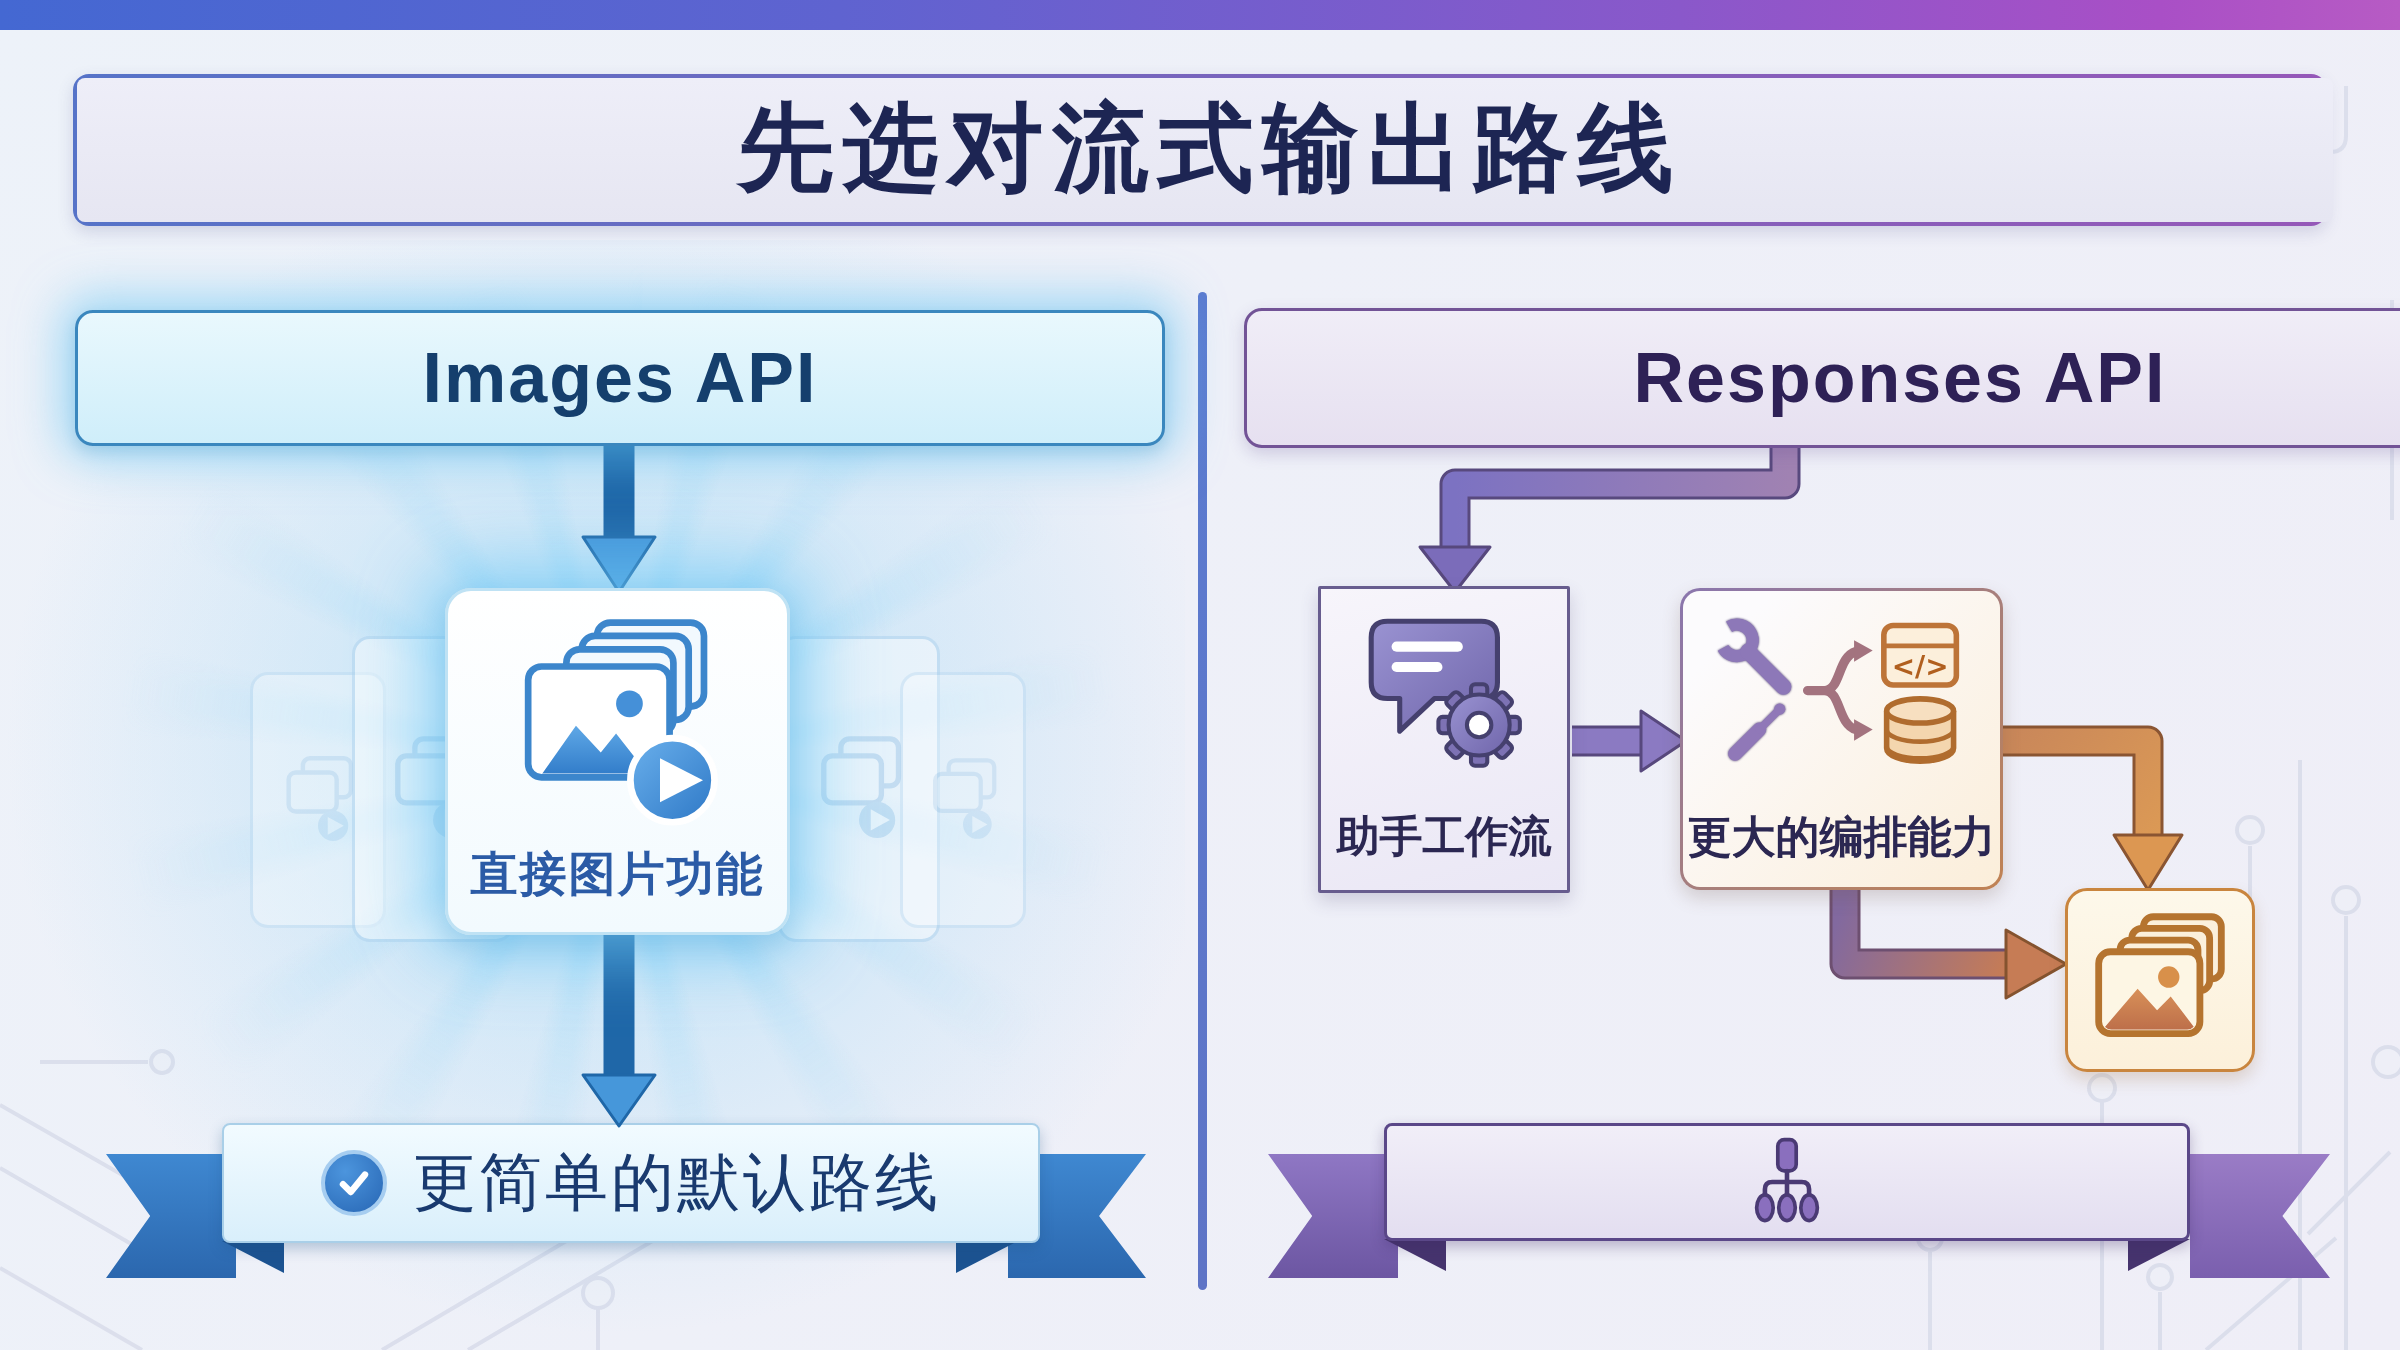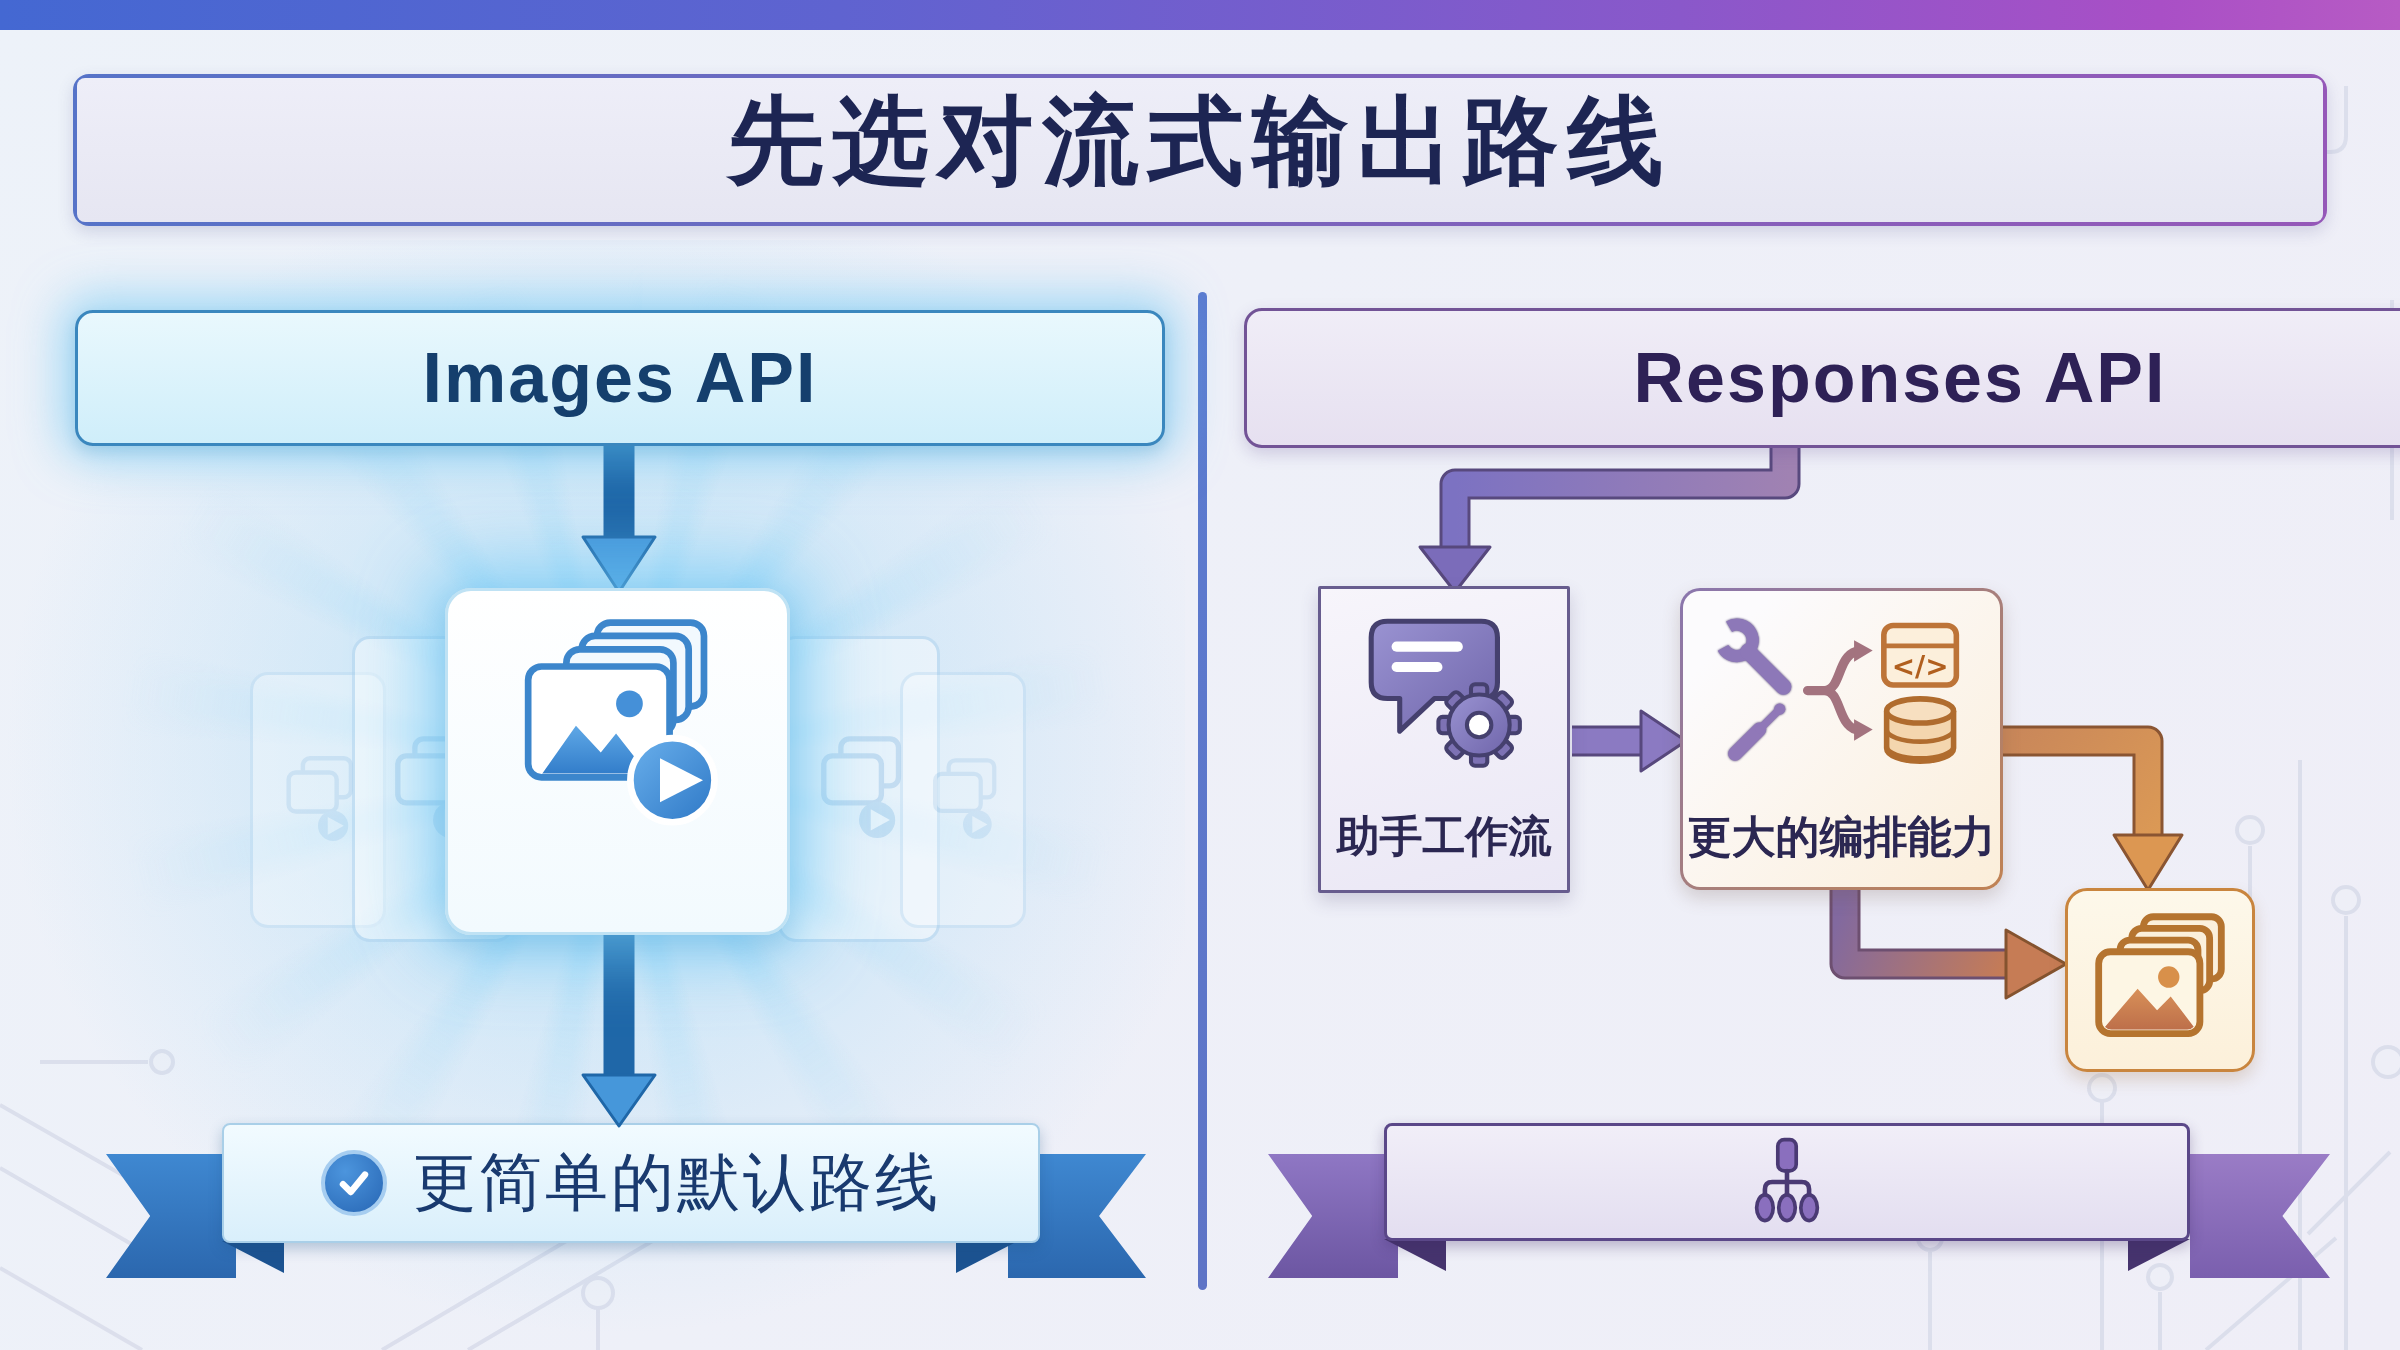--- a/index.html
+++ b/index.html
@@ -12,21 +12,21 @@
   
   .top-bar{left:0;top:0;width:2400px;height:30px;
     background:linear-gradient(90deg,#4468d2 0%,#5f63d0 35%,#8a58ca 70%,#a94fc6 90%,#b75bc4 100%);}
   
   .title-wrap{left:73px;top:74px;width:2254px;height:152px;border-radius:16px;padding:4px;
     box-sizing:border-box;
     background:linear-gradient(90deg,#5673c8,#7b63bc 55%,#9558b8);
     box-shadow:0 6px 16px rgba(70,70,140,.18);}
   .title-inner{width:100%;height:100%;border-radius:8px;
     background:linear-gradient(180deg,#eeeef8 0%,#e6e6f2 100%);
-    display:flex;justify-content:center;}
+    display:flex;align-items:center;justify-content:center;padding-left:10px;}
   .title-text{font-size:96px;font-weight:800;color:#1d2553;letter-spacing:9px;}
   
   .hdr{box-sizing:border-box;border-radius:18px;display:flex;align-items:center;justify-content:center;z-index:5;}
   .hdr-images{left:75px;top:310px;width:1090px;height:136px;
     border:3px solid #3a87be;
     background:linear-gradient(180deg,#e9f8fd 0%,#cfeefa 100%);
     box-shadow:0 0 46px 14px rgba(96,194,242,.55),0 6px 14px rgba(30,90,140,.18);}
   .hdr-images .hdr-text{font-size:70px;font-weight:800;color:#153f6d;letter-spacing:2px;}
   .hdr-responses{left:1244px;top:308px;width:1312px;height:140px;
     border:3px solid #725396;
@@ -300,20 +300,21 @@
       </defs>
       <rect x="86" y="10" width="112" height="88" rx="14" fill="#f2f9fe" stroke="#3c86cc" stroke-width="7"></rect>
       <rect x="70" y="24" width="112" height="88" rx="14" fill="#f2f9fe" stroke="#3c86cc" stroke-width="7"></rect>
       <rect x="54" y="38" width="112" height="88" rx="14" fill="#f2f9fe" stroke="#3c86cc" stroke-width="7"></rect>
       <rect x="14" y="56" width="148" height="116" rx="14" fill="#ffffff" stroke="#3c86cc" stroke-width="7"></rect>
       <circle cx="120" cy="95" r="14" fill="#4590d8"></circle>
       <path d="M26,172 L64,118 L90,146 L106,126 L142,172 Z" fill="url(#gBI)" clip-path="url(#cpf)"></path>
       <circle cx="165" cy="175" r="44" fill="url(#gPlay)" stroke="#ffffff" stroke-width="7"></circle>
       <polygon points="152,152 197,175 152,198" fill="#ffffff"></polygon>
     </svg>
+    <span class="card-label">直接图片功能</span>
   </div>
 
   <div class="abs wf-box">
     <svg class="icon-block" width="180" height="168" viewBox="0 0 175 165">
       <defs>
         <linearGradient id="gP1" x1="0" y1="0" x2="1" y2="1">
           <stop offset="0" stop-color="#9a93d2"></stop>
             <stop offset="1" stop-color="#6f65aa"></stop>
         </linearGradient>
       </defs>

